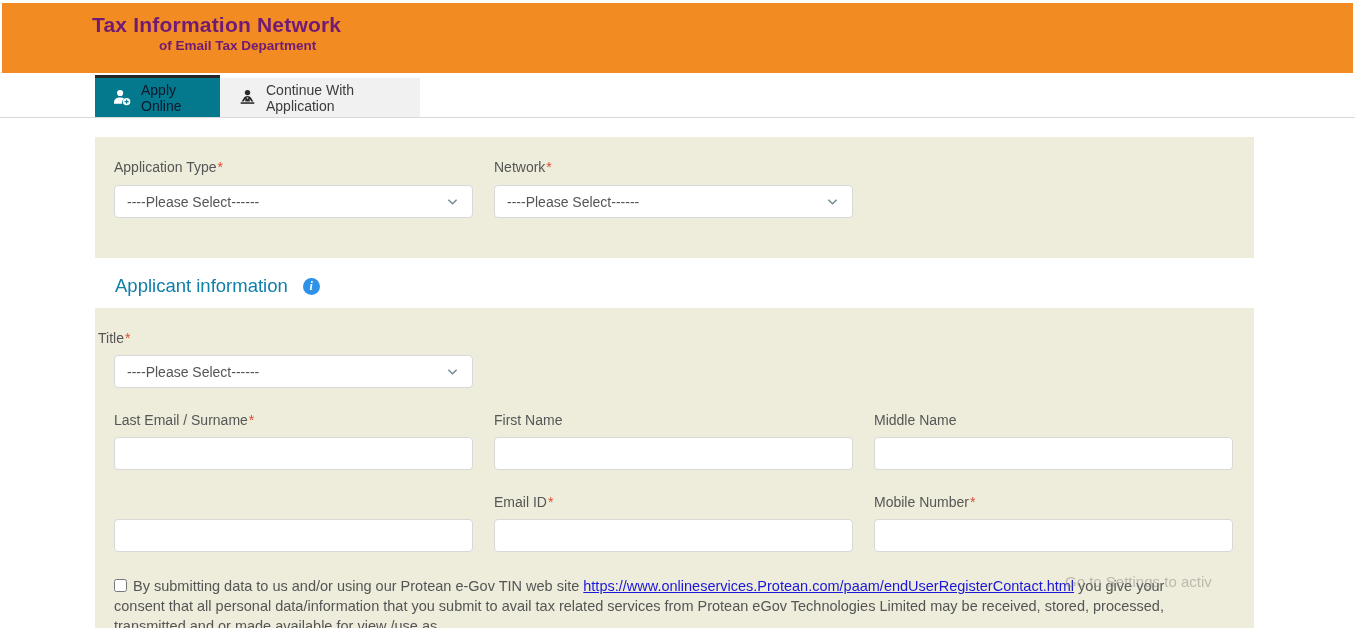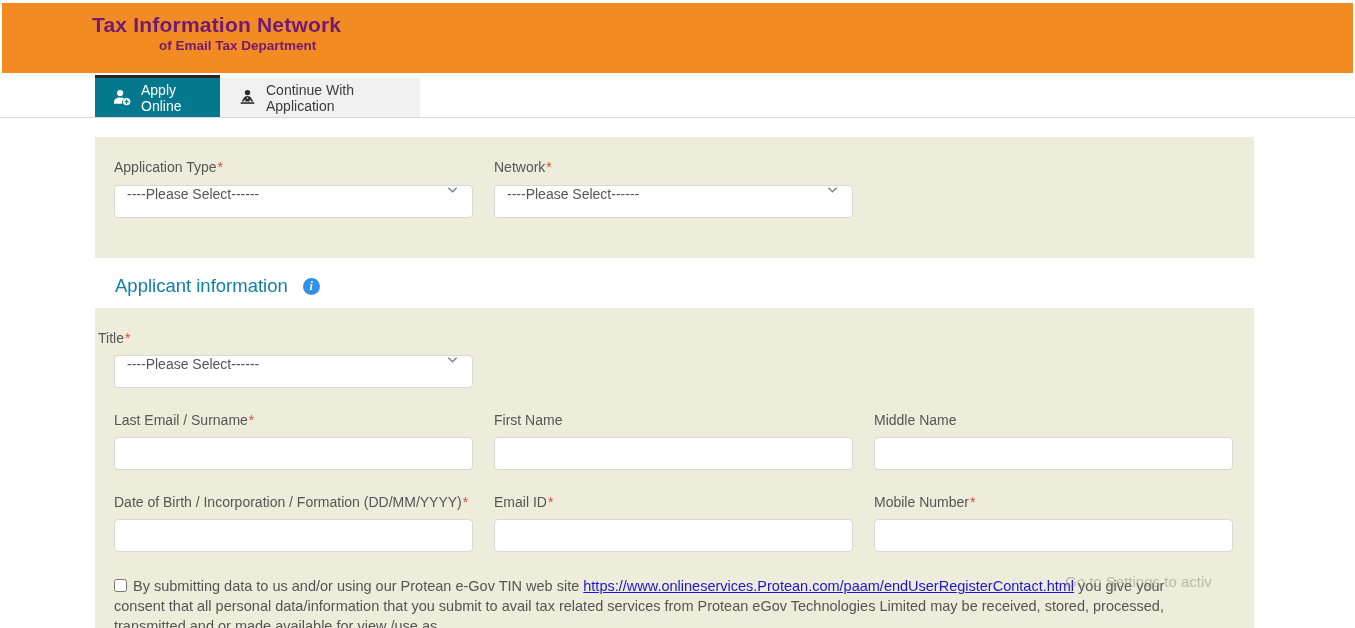--- a/index.html
+++ b/index.html
@@ -8,33 +8,33 @@
   
   .header-bar { position:absolute; left:2px; top:3px; width:1351px; height:70px; background:#F28B22; }
   .logo { position:absolute; left:90px; top:10px; color:#701a75; }
   .logo-title { font-size:21px; font-weight:700; letter-spacing:.2px; }
   .logo-subtitle { font-size:13.5px; font-weight:700; text-align:center; margin-left:42px; margin-top:1px; }
 
   
   .tabbar { position:absolute; left:0; top:75px; width:1355px; height:43px; border-bottom:1px solid #d9d9d9; }
   .tabs { position:absolute; left:95px; top:0; display:flex; align-items:flex-end; height:42px; }
   .tab { display:flex; align-items:center; gap:9px; font-size:14px; cursor:pointer; height:39px; padding:0 18px; }
-  .tab.active { background:#04798E; color:#ffffff; height:42px; border-top:3px solid #262626; width:125px; }
+  .tab.active { background:#04798E; color:#0f172a; height:42px; border-top:3px solid #262626; width:125px; }
   .tab.inactive { background:#f1f1f1; color:#3c3c3c; width:200px; }
   .tab-icon { width:19px; height:19px; flex:0 0 auto; }
 
   
   .section { position:absolute; left:95px; width:1159px; background:#EEECDB; }
   .section-1 { top:137px; height:121px; }
   .section-2 { top:308px; height:320px; }
 
   .field-label { position:absolute; font-size:14px; color:#565656; white-space:nowrap; }
   .req { color:#E0492F; margin-left:1px; }
 
-  .select-box { position:absolute; width:359px; height:33px; background:#fff; border:1px solid #d8d8d8; border-radius:4px; display:flex; justify-content:space-between; padding:0 14px 0 12px; cursor:pointer; }
+  .select-box { position:absolute; width:359px; height:33px; background:#fff; border:1px solid #d8d8d8; border-radius:4px; display:flex; align-items:center; justify-content:space-between; padding:0 14px 0 12px; cursor:pointer; }
   .select-text { font-size:14px; color:#555; }
   .chev { width:11px; height:8px; }
 
   .text-input { position:absolute; width:359px; height:33px; background:#fff; border:1px solid #d8d8d8; border-radius:4px; padding:0 10px; font-size:14px; color:#444; font-family:"Liberation Sans", sans-serif; }
 
   
   .heading-row { position:absolute; left:115px; top:275px; display:flex; align-items:center; gap:15px; }
   .heading-text { font-size:18.5px; color:#0E7FA9; }
   .info-icon { width:17px; height:17px; border-radius:50%; background:#2E93E8; color:#fff; font:italic 700 12px "Liberation Serif", serif; display:flex; align-items:center; justify-content:center; cursor:pointer; }
 
@@ -118,21 +118,20 @@
 
   <div class="field-label" style="left:19px; top:104px;"><span>Last Email / Surname</span><span class="req">*</span></div>
   <input class="text-input" style="left: 19px; top: 129px;" value="">
 
   <div class="field-label" style="left:399px; top:104px;">First Name</div>
   <input class="text-input" style="left: 399px; top: 129px;" value="">
 
   <div class="field-label" style="left:779px; top:104px;">Middle Name</div>
   <input class="text-input" style="left: 779px; top: 129px;" value="">
 
-  <div class="field-label" style="left:19px; top:186px;"><span>Date of Birth / Incorporation / Formation (DD/MM/YYYY)</span><span class="req">*</span></div>
   <input class="text-input" style="left: 19px; top: 211px;" value="">
 
   <div class="field-label" style="left:399px; top:186px;"><span>Email ID</span><span class="req">*</span></div>
   <input class="text-input" style="left: 399px; top: 211px;" value="">
 
   <div class="field-label" style="left:779px; top:186px;"><span>Mobile Number</span><span class="req">*</span></div>
   <input class="text-input" style="left: 779px; top: 211px;" value="">
 
   <div class="consent">
     <input type="checkbox" style=""><span>By submitting data to us and/or using our Protean e-Gov TIN web site </span><a href="#">https://www.onlineservices.Protean.com/paam/endUserRegisterContact.html</a><span> you give your consent that all personal data/information that you submit to avail tax related services from Protean eGov Technologies Limited may be received, stored, processed, transmitted and or made available for view /use as</span>

